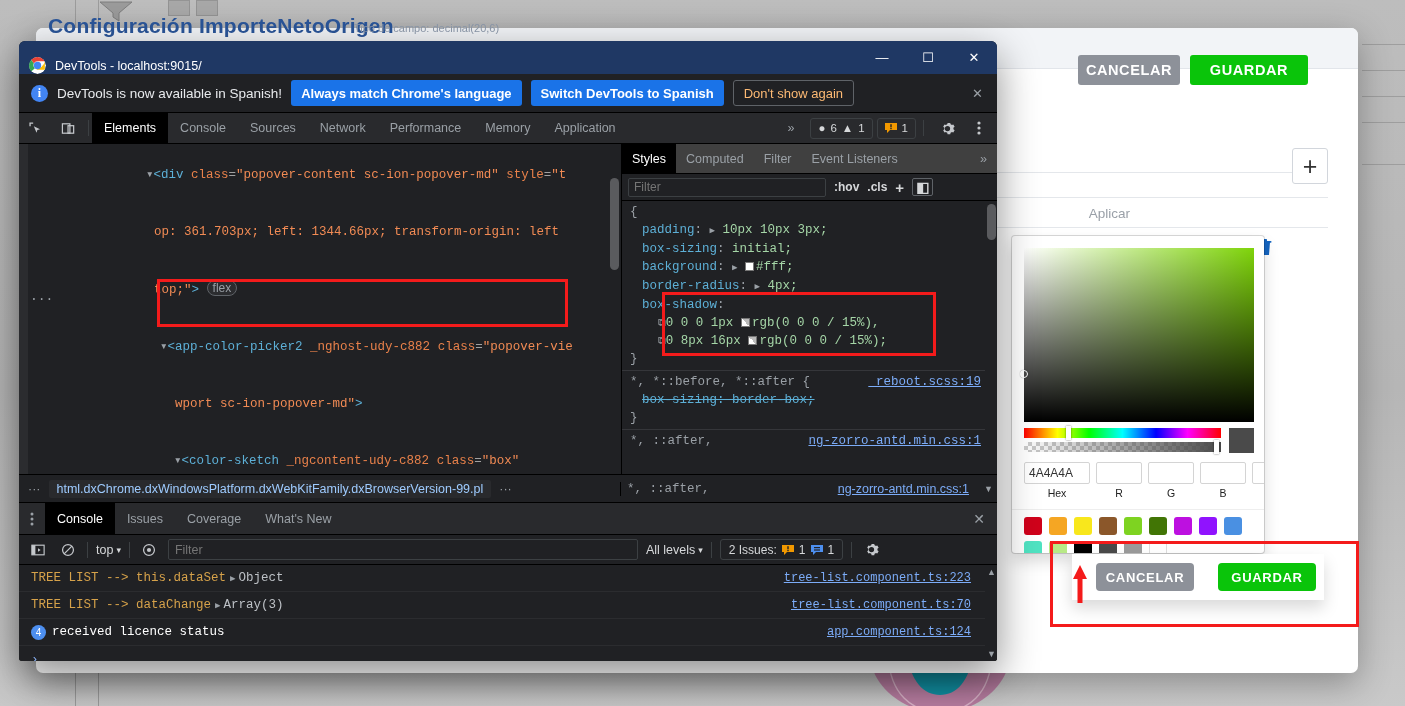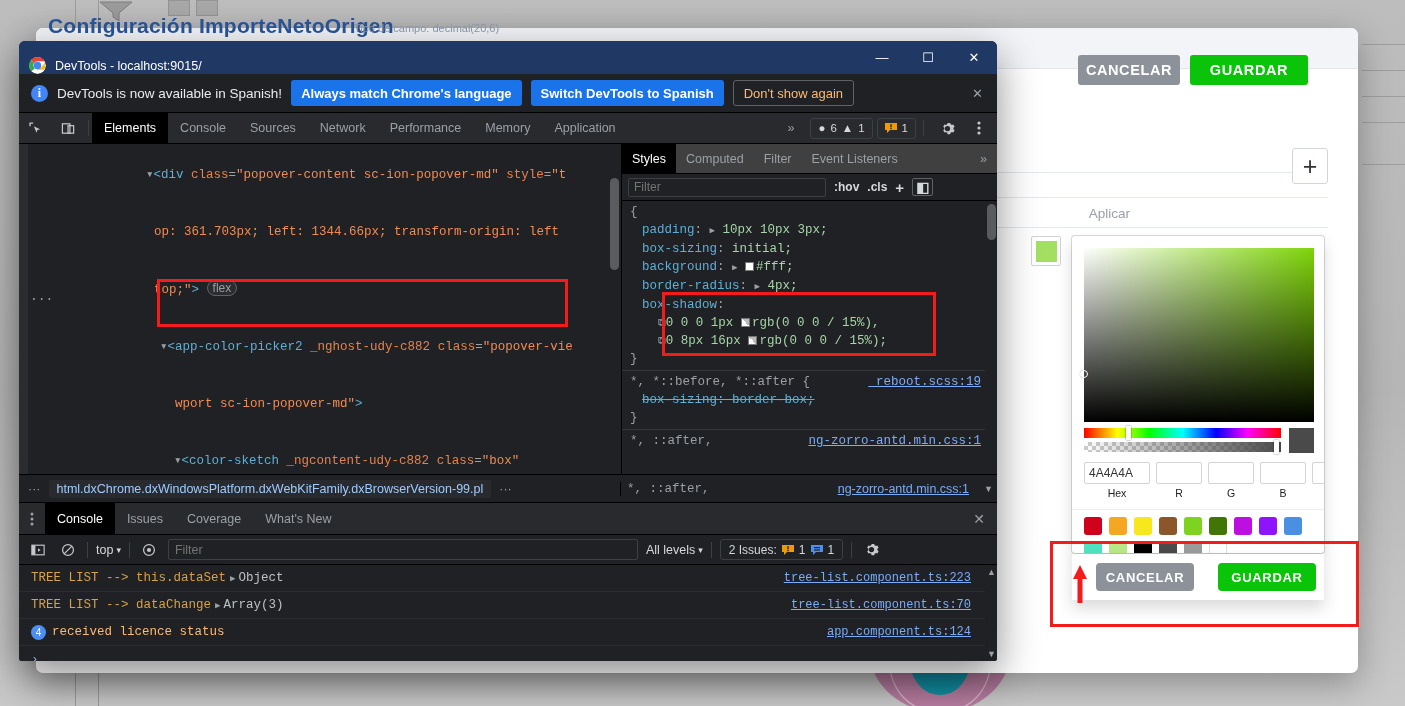--- a/index.html
+++ b/index.html
@@ -56,21 +56,21 @@
   #color-chip-wrap {
     position:absolute; right:297px; top:208px; width:30px; height:30px;
     border:1px solid #cfd4da; border-radius:2px;
     display:flex; align-items:center; justify-content:center;
   }
   #color-chip { width:21px; height:21px; }
   #trash-icon { position:absolute; right:86px; top:210px; cursor:pointer; }
 
   
   #color-popover {
-    position:absolute; left:1072px; top:236px; width:252px; height:317px;
+    position:absolute; left:1012px; top:236px; width:252px; height:317px;
     background:#fff; border-radius:3px;
     box-shadow:0 0 0 1px rgba(0,0,0,.15), 0 8px 16px rgba(0,0,0,.15);
     overflow:hidden;
   }
   #sketch-saturation {
     position:absolute; left:12px; top:12px; width:230px; height:174px;
     background:
       linear-gradient(to top, #000, rgba(0,0,0,0)),
       linear-gradient(to right, #fff, rgba(255,255,255,0)),
       #7fd40a;
@@ -255,21 +255,21 @@
     width:470px; height:21px; background:#202124; border:1px solid #3c4043;
     border-radius:2px; color:#80868b; font-size:12.5px; padding:0 6px; outline:none;
     font-family:"Liberation Sans", sans-serif;
   }
   .cn-sel { font-size:12.5px; color:#d6d8da; display:flex; align-items:center; gap:3px; cursor:pointer; }
   .cn-sep { width:1px; height:16px; background:#3c4043; }
   #issues-box { display:flex; align-items:center; gap:5px; border:1px solid #3c4043; border-radius:3px; padding:1px 8px; height:21px; font-size:12px; color:#d6d8da; cursor:pointer; }
   #console-log { position:absolute; left:0; right:12px; top:62px; bottom:0; font-family:"Liberation Mono", monospace; font-size:12.5px; }
   .log-row { height:27px; display:flex; align-items:center; border-bottom:1px solid #2b2c2f; padding-left:12px; position:relative; }
   .log-msg { color:#d6a24a; }
-  .log-msg2 { color:#fdba74; }
+  .log-msg2 { color:#ffffff; }
   .log-src { position:absolute; right:14px; color:#7cacf8; text-decoration:underline; font-size:12px; cursor:pointer; }
   .obj-tri { color:#9aa0a6; font-size:9px; margin:0 3px 0 4px; }
   .obj-name { color:#bdc1c6; }
   .count-bubble {
     display:inline-flex; align-items:center; justify-content:center;
     width:15px; height:15px; border-radius:50%; background:#4d8ff0; color:#fff;
     font-size:10px; margin-right:6px; font-family:"Liberation Sans", sans-serif;
   }
   #console-prompt { height:27px; display:flex; align-items:center; padding-left:12px; color:#8ab4f8; }
   #console-scroll-track { position:absolute; right:0; top:62px; bottom:0; width:12px; background:#202124; }

